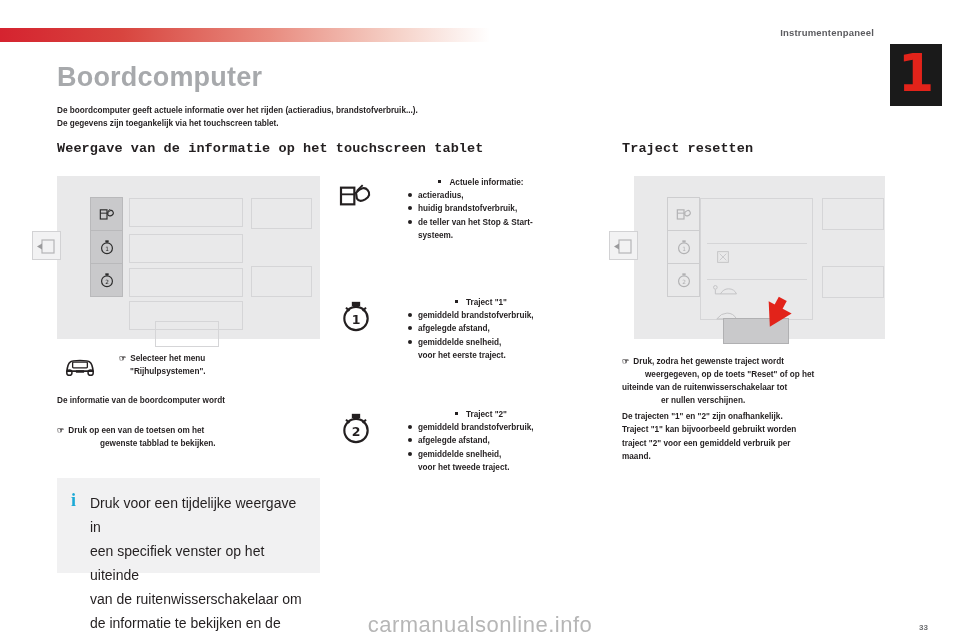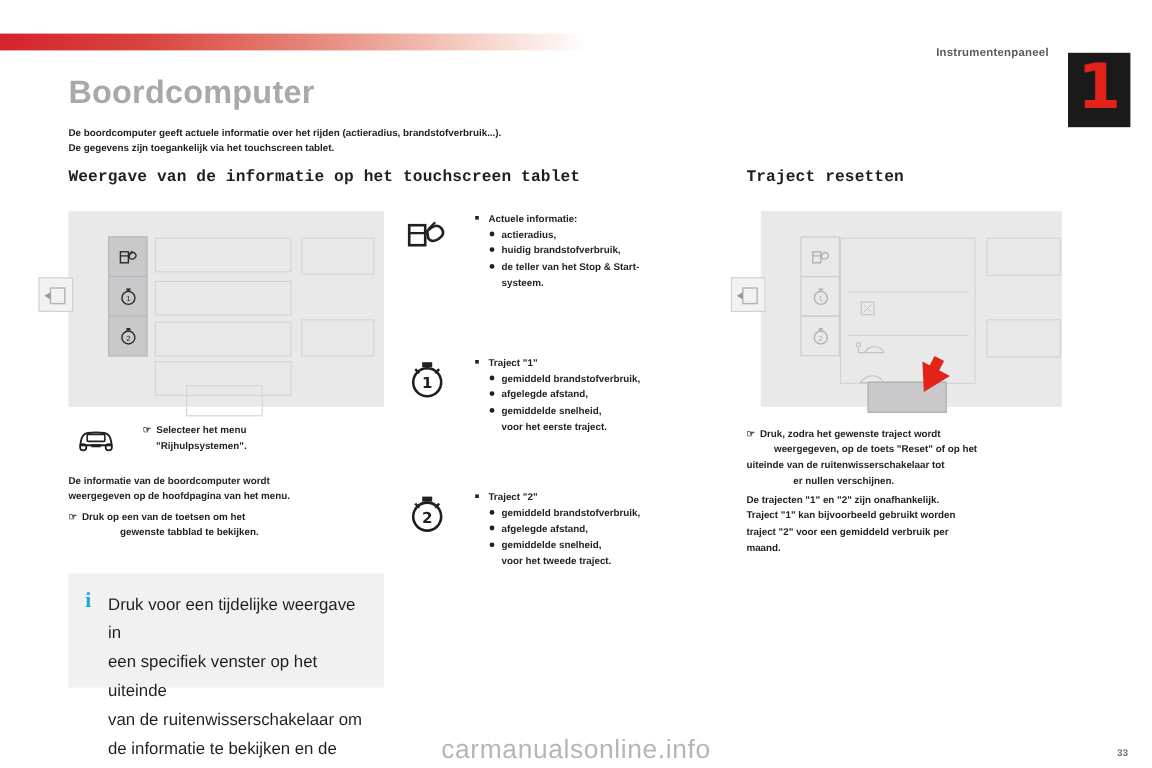--- a/index.html
+++ b/index.html
@@ -15,21 +15,20 @@
   
   .topbar {
     position: absolute; left: 0; top: 28px;
     width: 490px; height: 14px;
     background: linear-gradient(to right, #d5232f 0%, #d8453f 25%, #e88b7f 55%, #f5cfc5 80%, #ffffff 100%);
   }
   .chapter-label {
     position: absolute; right: 86px; top: 27px;
     font-size: 9.5px; font-weight: bold; color: #5b5b5f;
     letter-spacing: .2px;
-    margin-top: 12px;
   }
   .chapter-number {
     position: absolute; right: 18px; top: 44px;
     width: 52px; height: 62px;
     background: #1a1a1a;
     display: flex; align-items: center; justify-content: center;
   }
   .chapter-number span {
     font-family: "DejaVu Sans", sans-serif;
     font-size: 52px; font-weight: bold; color: #e2231a;
@@ -139,34 +138,34 @@
   .sq {
     display: inline-block; width: 3px; height: 3px;
     background: #231f20; vertical-align: middle;
     margin-right: 8px; margin-bottom: 2px;
   }
   .dot {
     display: inline-block; width: 4px; height: 4px; border-radius: 50%;
     background: #231f20; vertical-align: middle;
     margin-right: 6px; margin-bottom: 2px;
   }
-  .lvl1 { font-size: 8.2px; font-weight: bold; line-height: 1.6; }
+  .lvl1 { font-size: 8.2px; font-weight: bold; line-height: 1.6; text-align: center; }
   .lvl2 { font-size: 8.2px; font-weight: bold; line-height: 1.62; margin-left: 12px; }
   .lvl2.cont { margin-left: 22px; }
 
   
   .rcol { position: absolute; left: 622px; width: 268px; }
 
   .watermark {
     position: absolute; left: 0; bottom: 2px; width: 960px;
     text-align: center;
     font-size: 22px; color: #b6b6b6; letter-spacing: .5px;
   }
   .pagenum {
-    position: absolute; right: 20px; bottom: 8px;
+    position: absolute; right: 32px; bottom: 8px;
     font-size: 8px; font-weight: bold; color: #6d6e71; text-align: center;
   }
 </style>
 </head>
 <body>
 
 <div class="topbar"></div>
 <div class="chapter-label">Instrumentenpaneel</div>
 <div class="chapter-number">
   <span>1</span>
@@ -289,21 +288,20 @@
   </div>
   <div class="step-text" style="margin-left:62px;">
     <span class="hand">☞</span>
     <span>Selecteer het menu</span>
     <div style="margin-left:11px;">"Rijhulpsystemen".</div>
   </div>
 </div>
 
 <div class="body-text" style="position:absolute; left:57px; top:394px; width:263px;">
   <div>De informatie van de boordcomputer wordt</div>
-  <div>weergegeven op de hoofdpagina van het menu.</div>
 </div>
 
 <div class="step-text" style="position:absolute; left:57px; top:424px; width:263px;">
   <span class="hand">☞</span>
   <span>Druk op een van de toetsen om het</span>
   <div style="margin-left:23px;padding-left:20px;">gewenste tabblad te bekijken.</div>
 </div>
 
 <div class="infobox">
   <div class="i-glyph">i</div>

